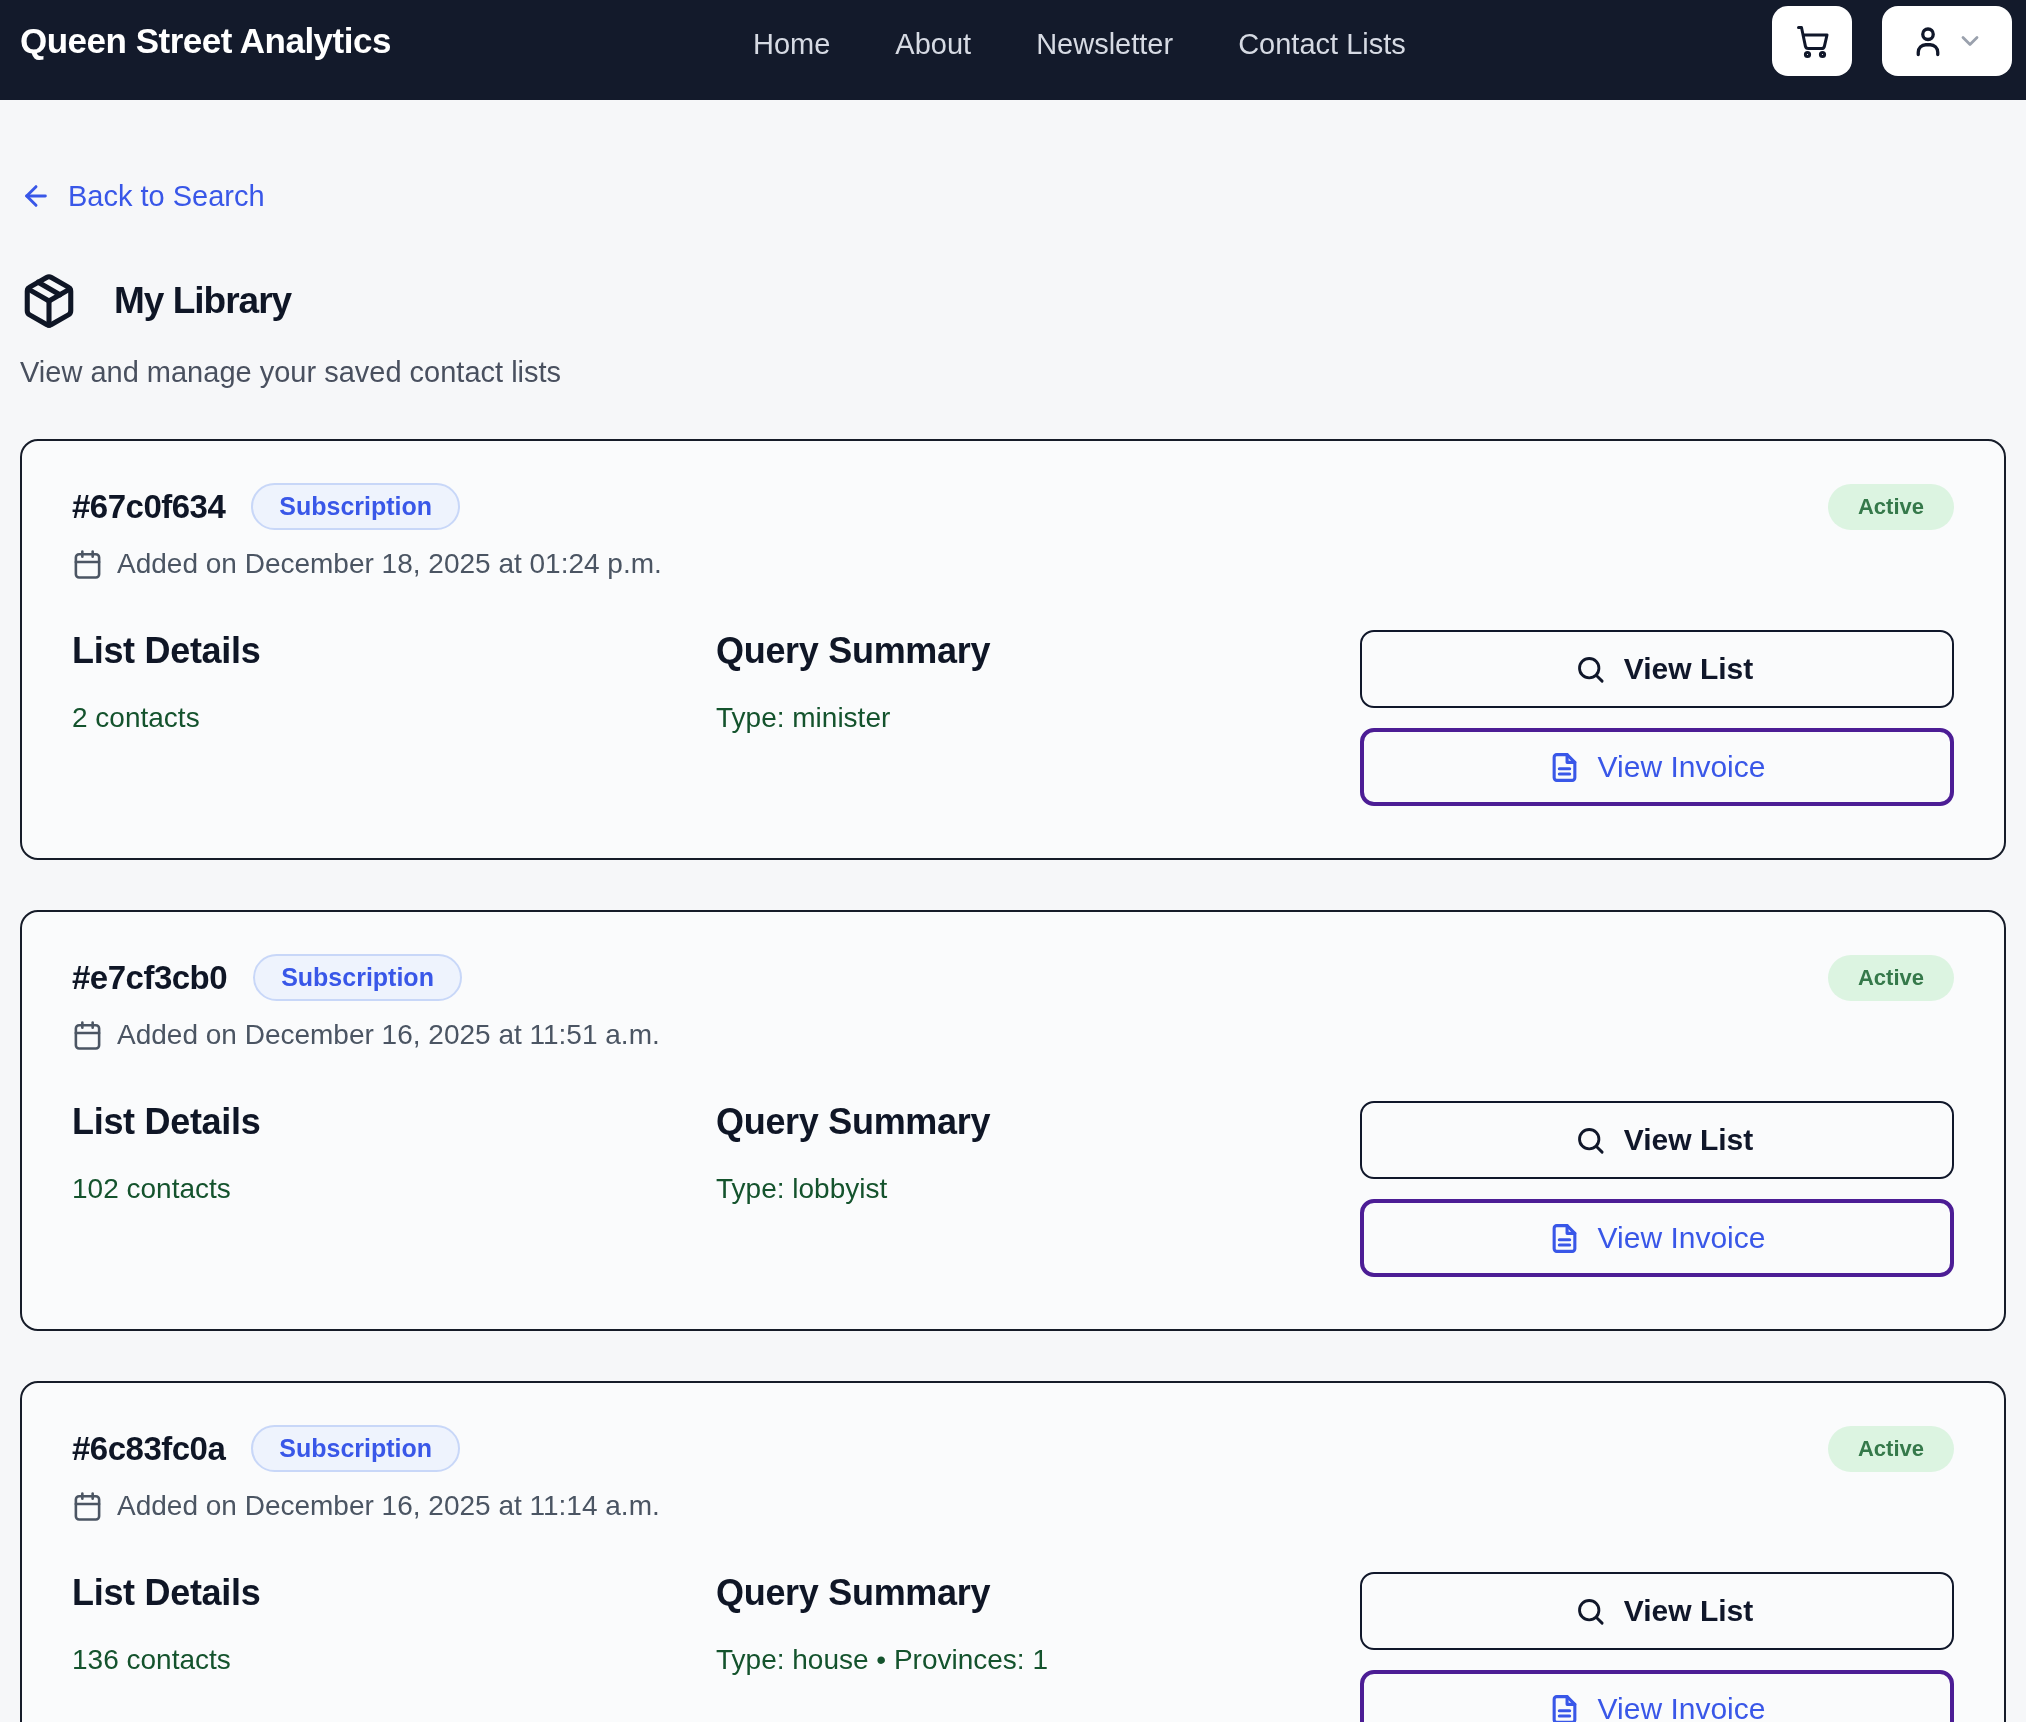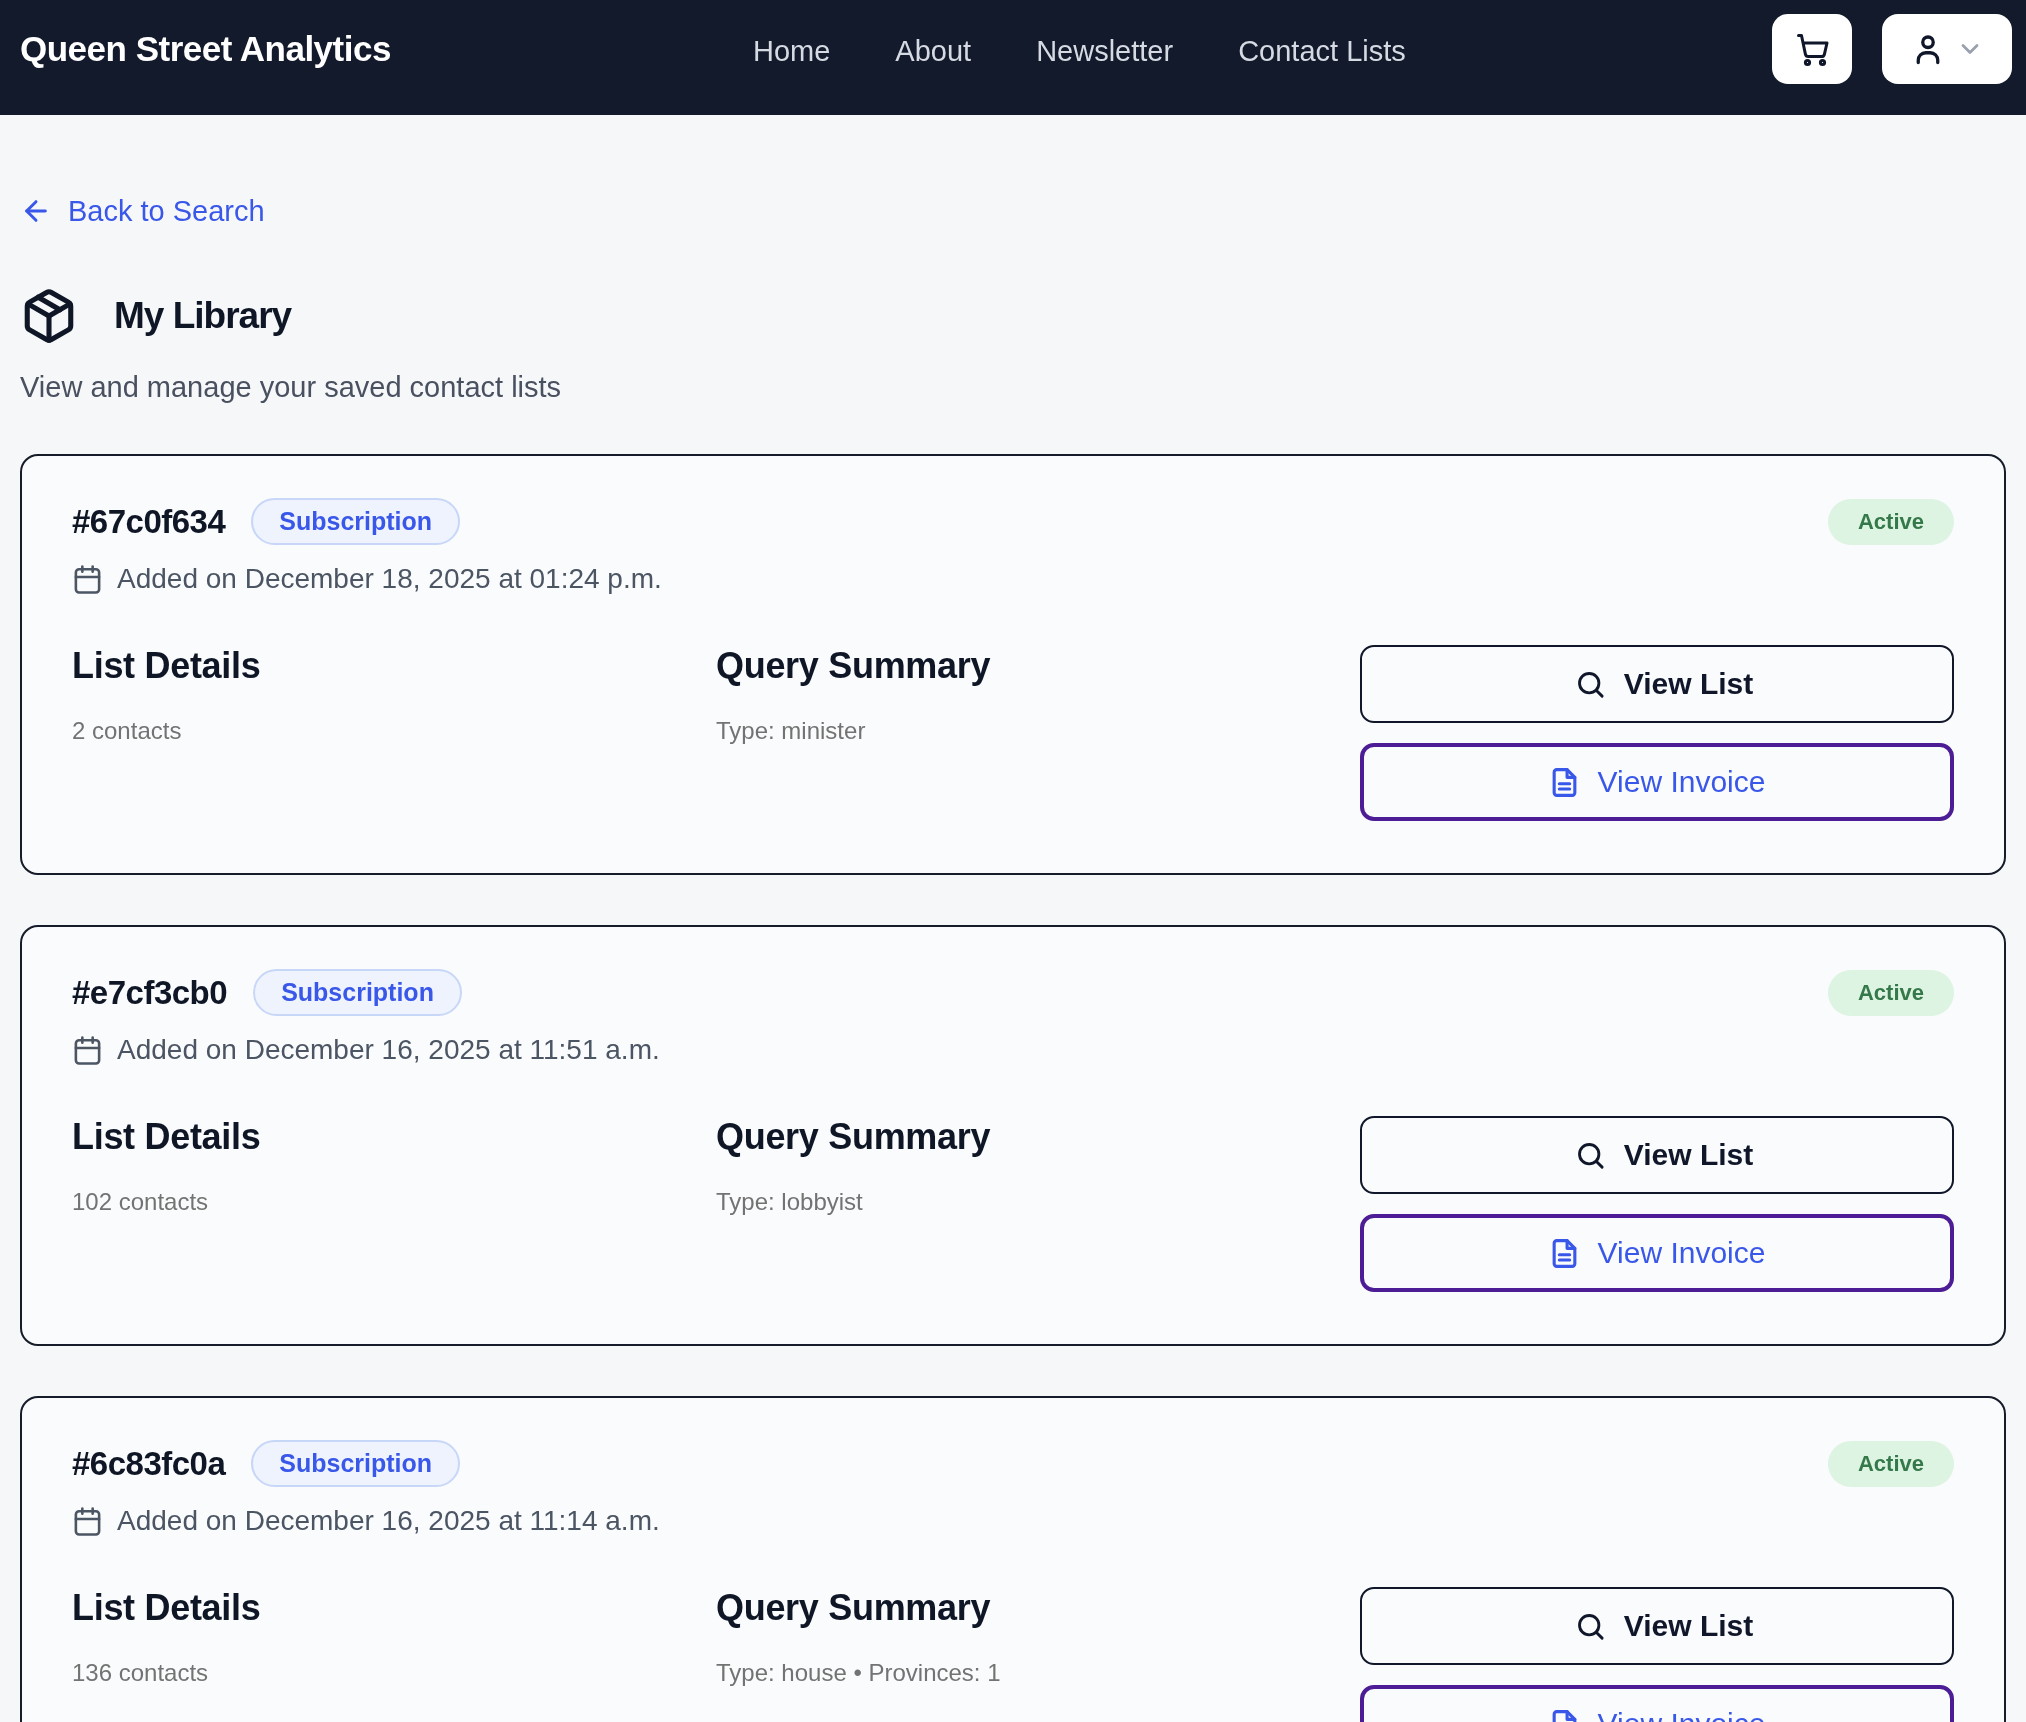--- a/index.html
+++ b/index.html
@@ -8,21 +8,21 @@
     width: 2026px; height: 1722px; overflow: hidden;
     background: #f6f7f9;
     font-family: "Liberation Sans", sans-serif;
     color: #0f1626;
   }
   svg { display: block; }
 
   
   .navbar {
     position: relative;
-    height: 115px;
+    height: 100px;
     background: #131a2b;
     display: flex;
     align-items: center;
     padding: 0 14px 18px 20px;
   }
   .brand {
     color: #ffffff;
     font-size: 35px;
     font-weight: 800;
     letter-spacing: -0.5px;
@@ -81,21 +81,21 @@
     font-size: 22px; font-weight: 700; color: #35794a;
     background: #dcf4e1; border-radius: 999px; padding: 12px 30px; line-height: 1;
     white-space: nowrap;
   }
   .date-row {
     margin-top: 18px; display: flex; align-items: center; gap: 14px;
     color: #4b5563; font-size: 28px;
   }
   .card-body { margin-top: 50px; display: grid; grid-template-columns: 644px 644px 1fr; }
   .col h3 { margin: 0; font-size: 36px; font-weight: 700; letter-spacing: -0.3px; color: #0f1626; }
-  .col p { margin: 30px 0 0; font-size: 24px; color: #737373; }
+  .col p { margin: 30px 0 0; font-size: 28px; color: #14532d; }
 
   .actions { display: flex; flex-direction: column; gap: 20px; }
   .btn {
     height: 78px; border-radius: 14px; background: transparent;
     display: flex; align-items: center; justify-content: center; gap: 18px;
     font-size: 30px; cursor: pointer; font-family: inherit; width: 100%;
   }
   .btn-view-list { border: 2.5px solid #10172a; color: #10172a; font-weight: 600; padding-left: 20px; }
   .btn-view-invoice { border: 4px solid #4c1d95; color: #3957e8; font-weight: 500; }
 </style>

